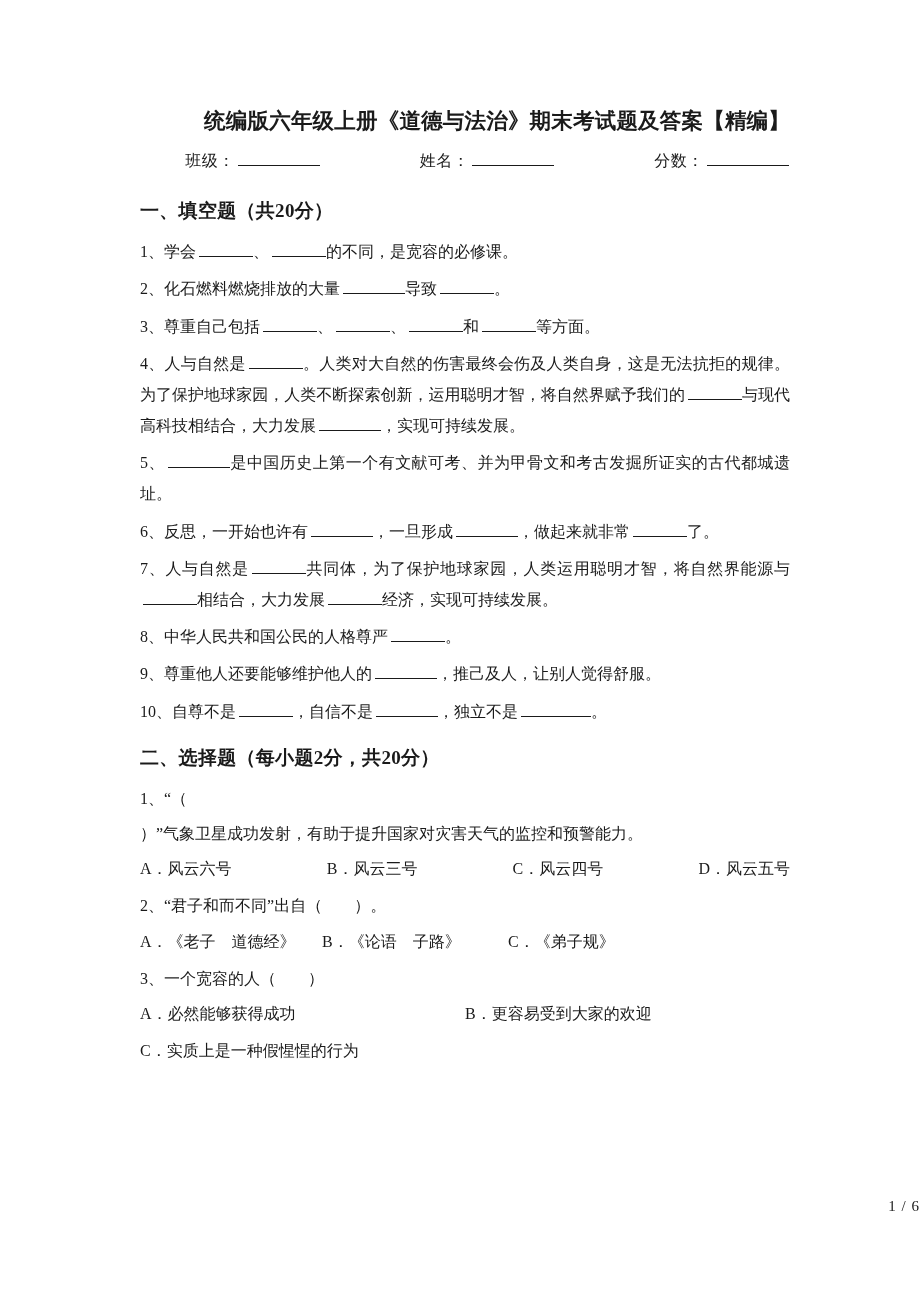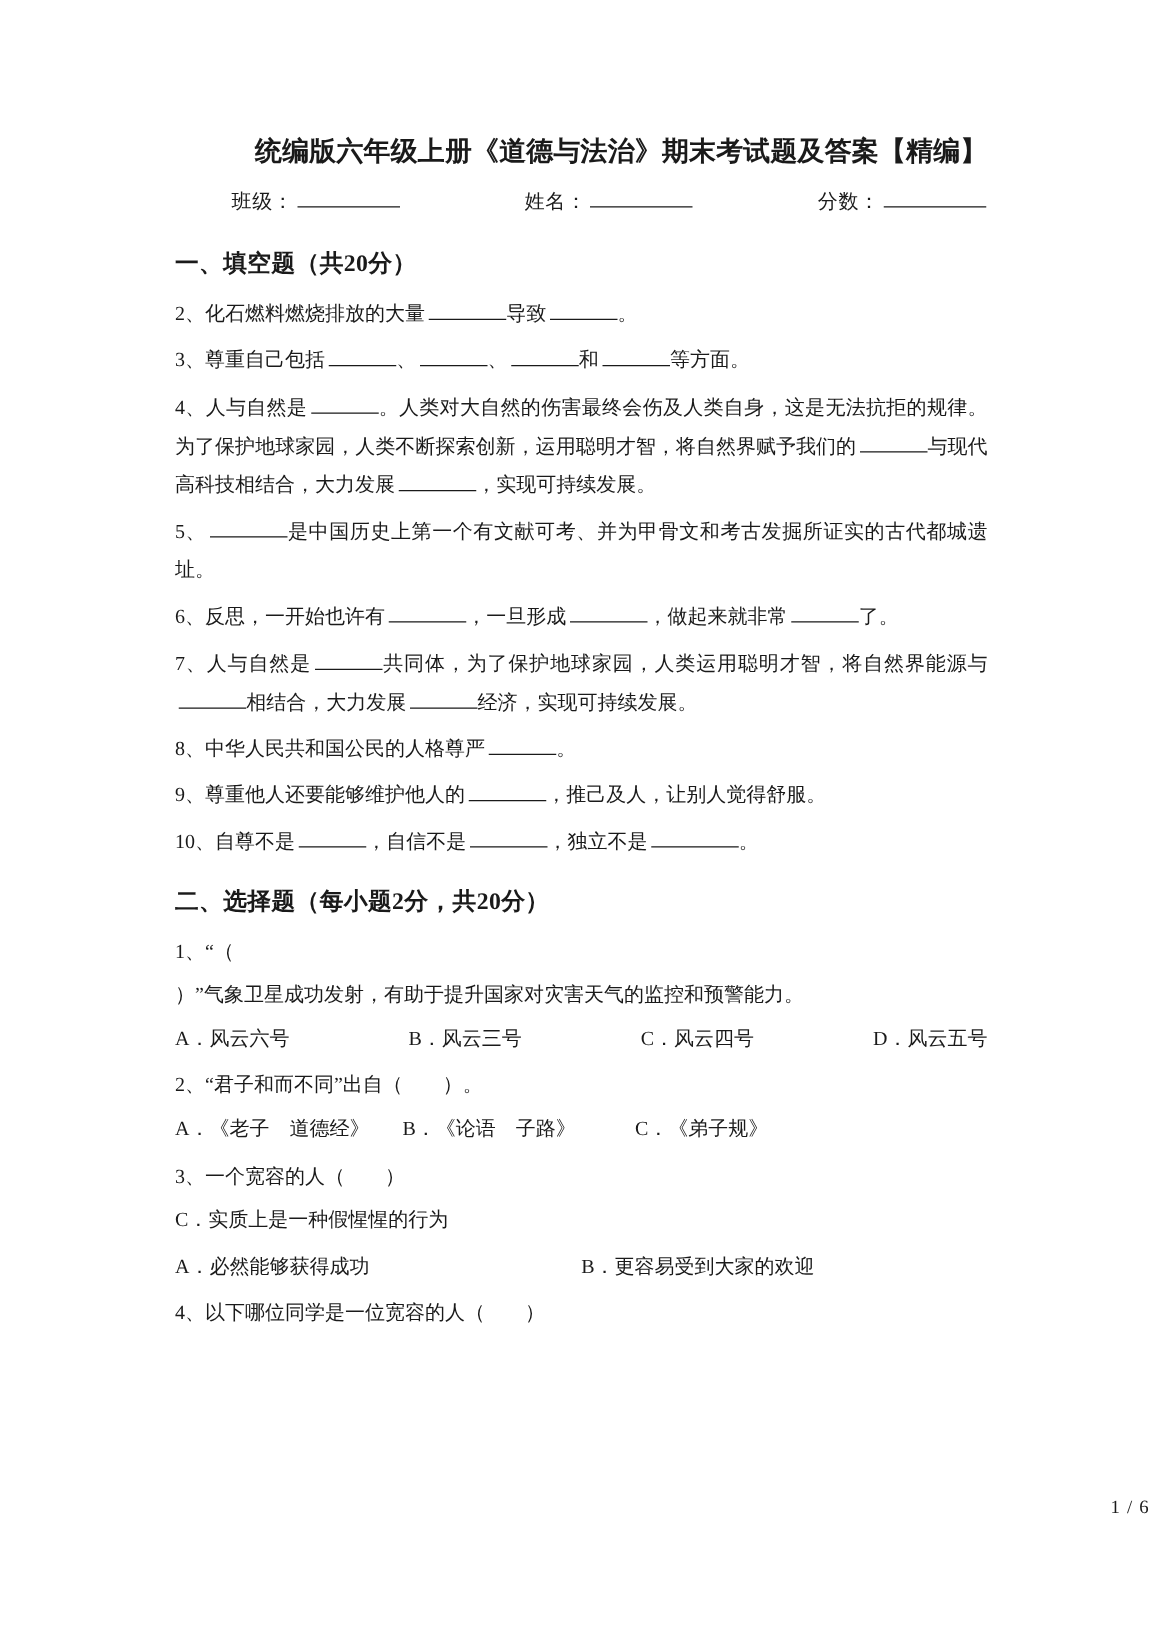--- a/index.html
+++ b/index.html
@@ -121,20 +121,21 @@
           <span class="blank-line w-id"></span>
       </span>
       <span class="id-field">
         <span class="id-label">分数：</span>
           <span class="blank-line w-id"></span>
       </span>
     </div>
 
     <h2 class="section-head">一、填空题（共20分）</h2>
 
+    <p class="q"><span>1、</span><span>学会</span><span class="blank-line b1"></span><span>、</span><span class="blank-line b1"></span><span>的不同，是宽容的必修课。</span></p>
 
     <p class="q"><span>2、</span><span>化石燃料燃烧排放的大量</span><span class="blank-line b2"></span><span>导致</span><span class="blank-line b1"></span><span>。</span></p>
 
     <p class="q"><span>3、</span><span>尊重自己包括</span><span class="blank-line b1"></span><span>、</span><span class="blank-line b1"></span><span>、</span><span class="blank-line b1"></span><span>和</span><span class="blank-line b1"></span><span>等方面。</span></p>
 
     <p class="q"><span>4、</span><span>人与自然是</span><span class="blank-line b1"></span><span>。人类对大自然的伤害最终会伤及人类自身，这是无法抗拒的规律。为了保护地球家园，人类不断探索创新，运用聪明才智，将自然界赋予我们的</span><span class="blank-line b1"></span><span>与现代高科技相结合，大力发展</span><span class="blank-line b2"></span><span>，实现可持续发展。</span></p>
 
     <p class="q"><span>5、</span><span class="blank-line b2"></span><span>是中国历史上第一个有文献可考、并为甲骨文和考古发掘所证实的古代都城遗址。</span></p>
 
     <p class="q"><span>6、</span><span>反思，一开始也许有</span><span class="blank-line b2"></span><span>，一旦形成</span><span class="blank-line b2"></span><span>，做起来就非常</span><span class="blank-line b1"></span><span>了。</span></p>
@@ -159,26 +160,25 @@
     </div>
 
     <p class="q tight"><span>2、</span><span>“君子和而不同”出自（　　）。</span></p>
     <div class="opts opt-gap-1">
       <span class="o">A．《老子　道德经》</span>
       <span class="o">B．《论语　子路》</span>
       <span class="o">C．《弟子规》</span>
     </div>
 
     <p class="q tight"><span>3、</span><span>一个宽容的人（　　）</span></p>
-    <div class="opts">
-      <span class="o">C．实质上是一种假惺惺的行为</span>
-    </div>
     <div class="opts pair">
       <span class="o">A．必然能够获得成功</span>
       <span class="o">B．更容易受到大家的欢迎</span>
     </div>
+    <div class="opts">
+      <span class="o">C．实质上是一种假惺惺的行为</span>
+    </div>
 
-    <p class="q tight"><span>4、</span><span>以下哪位同学是一位宽容的人（　　）</span></p>
 
   </div>
 
   <div class="footer">1 / 6</div>
 </div>
 
 </body></html>

